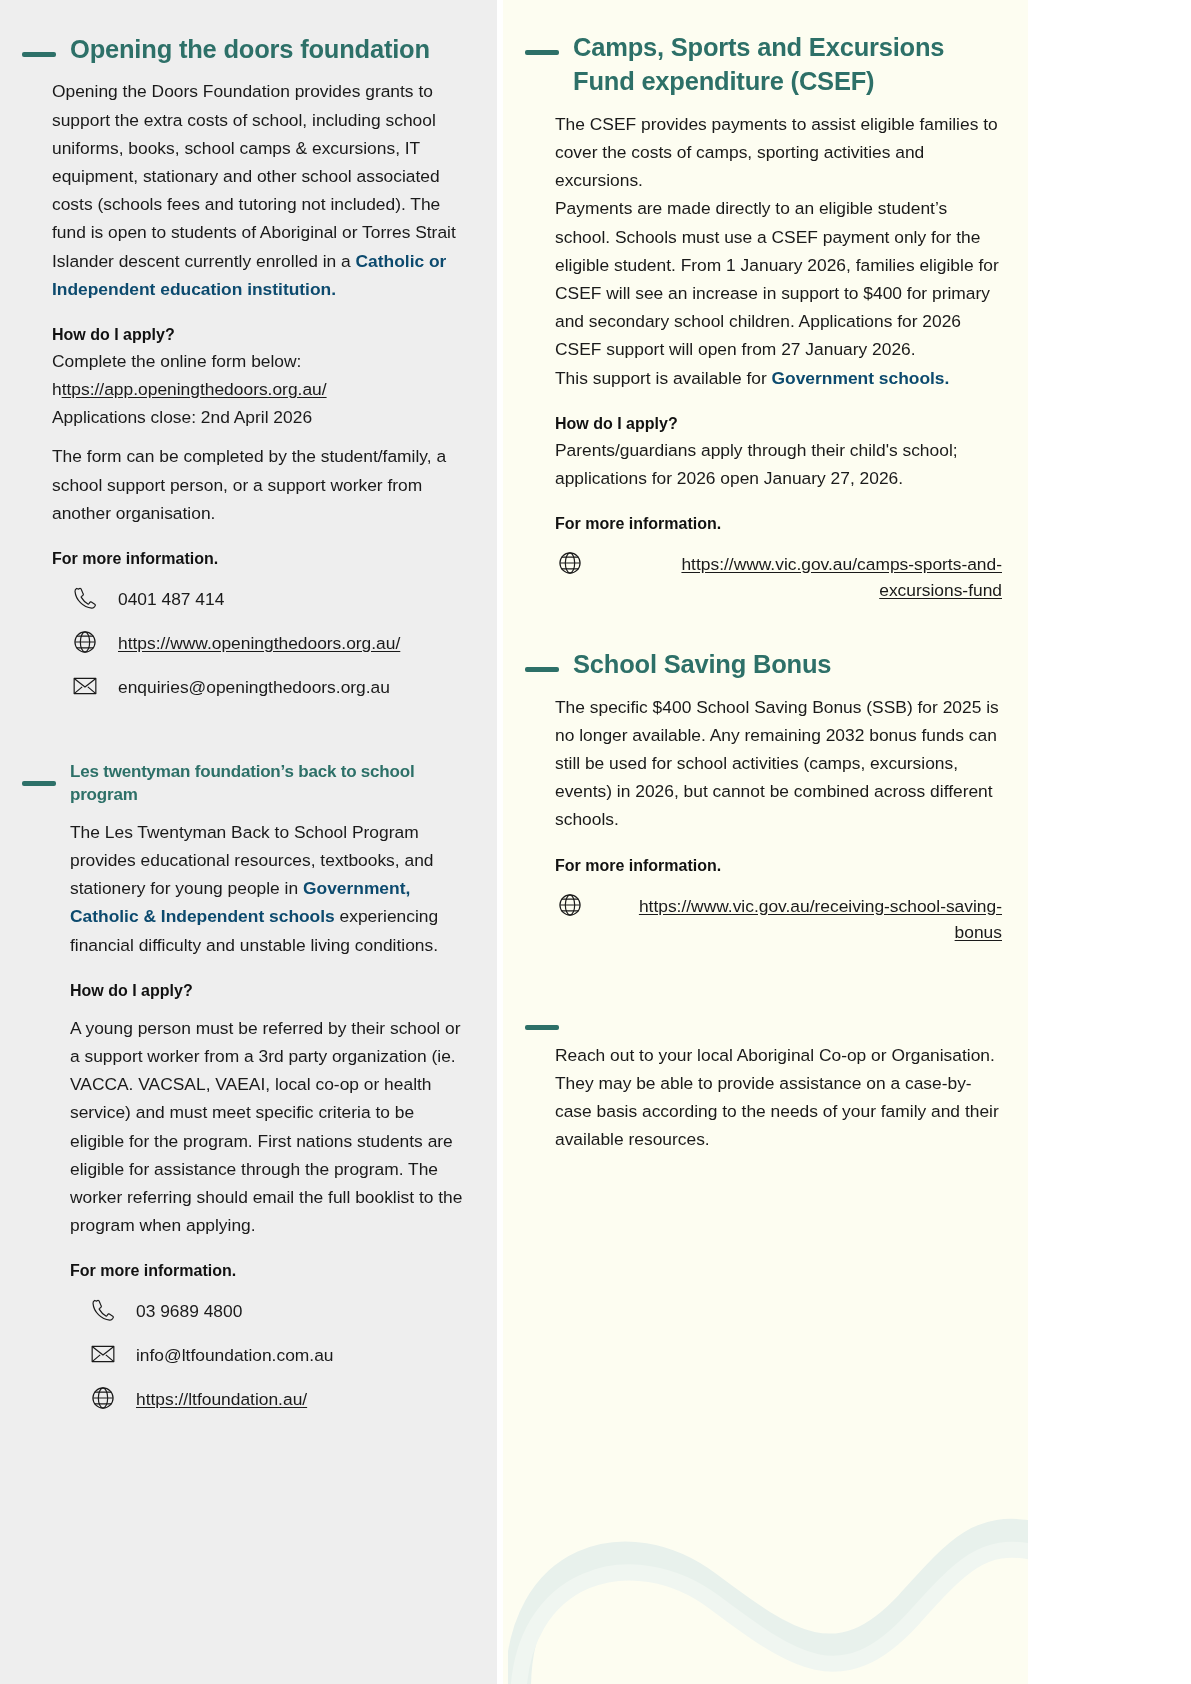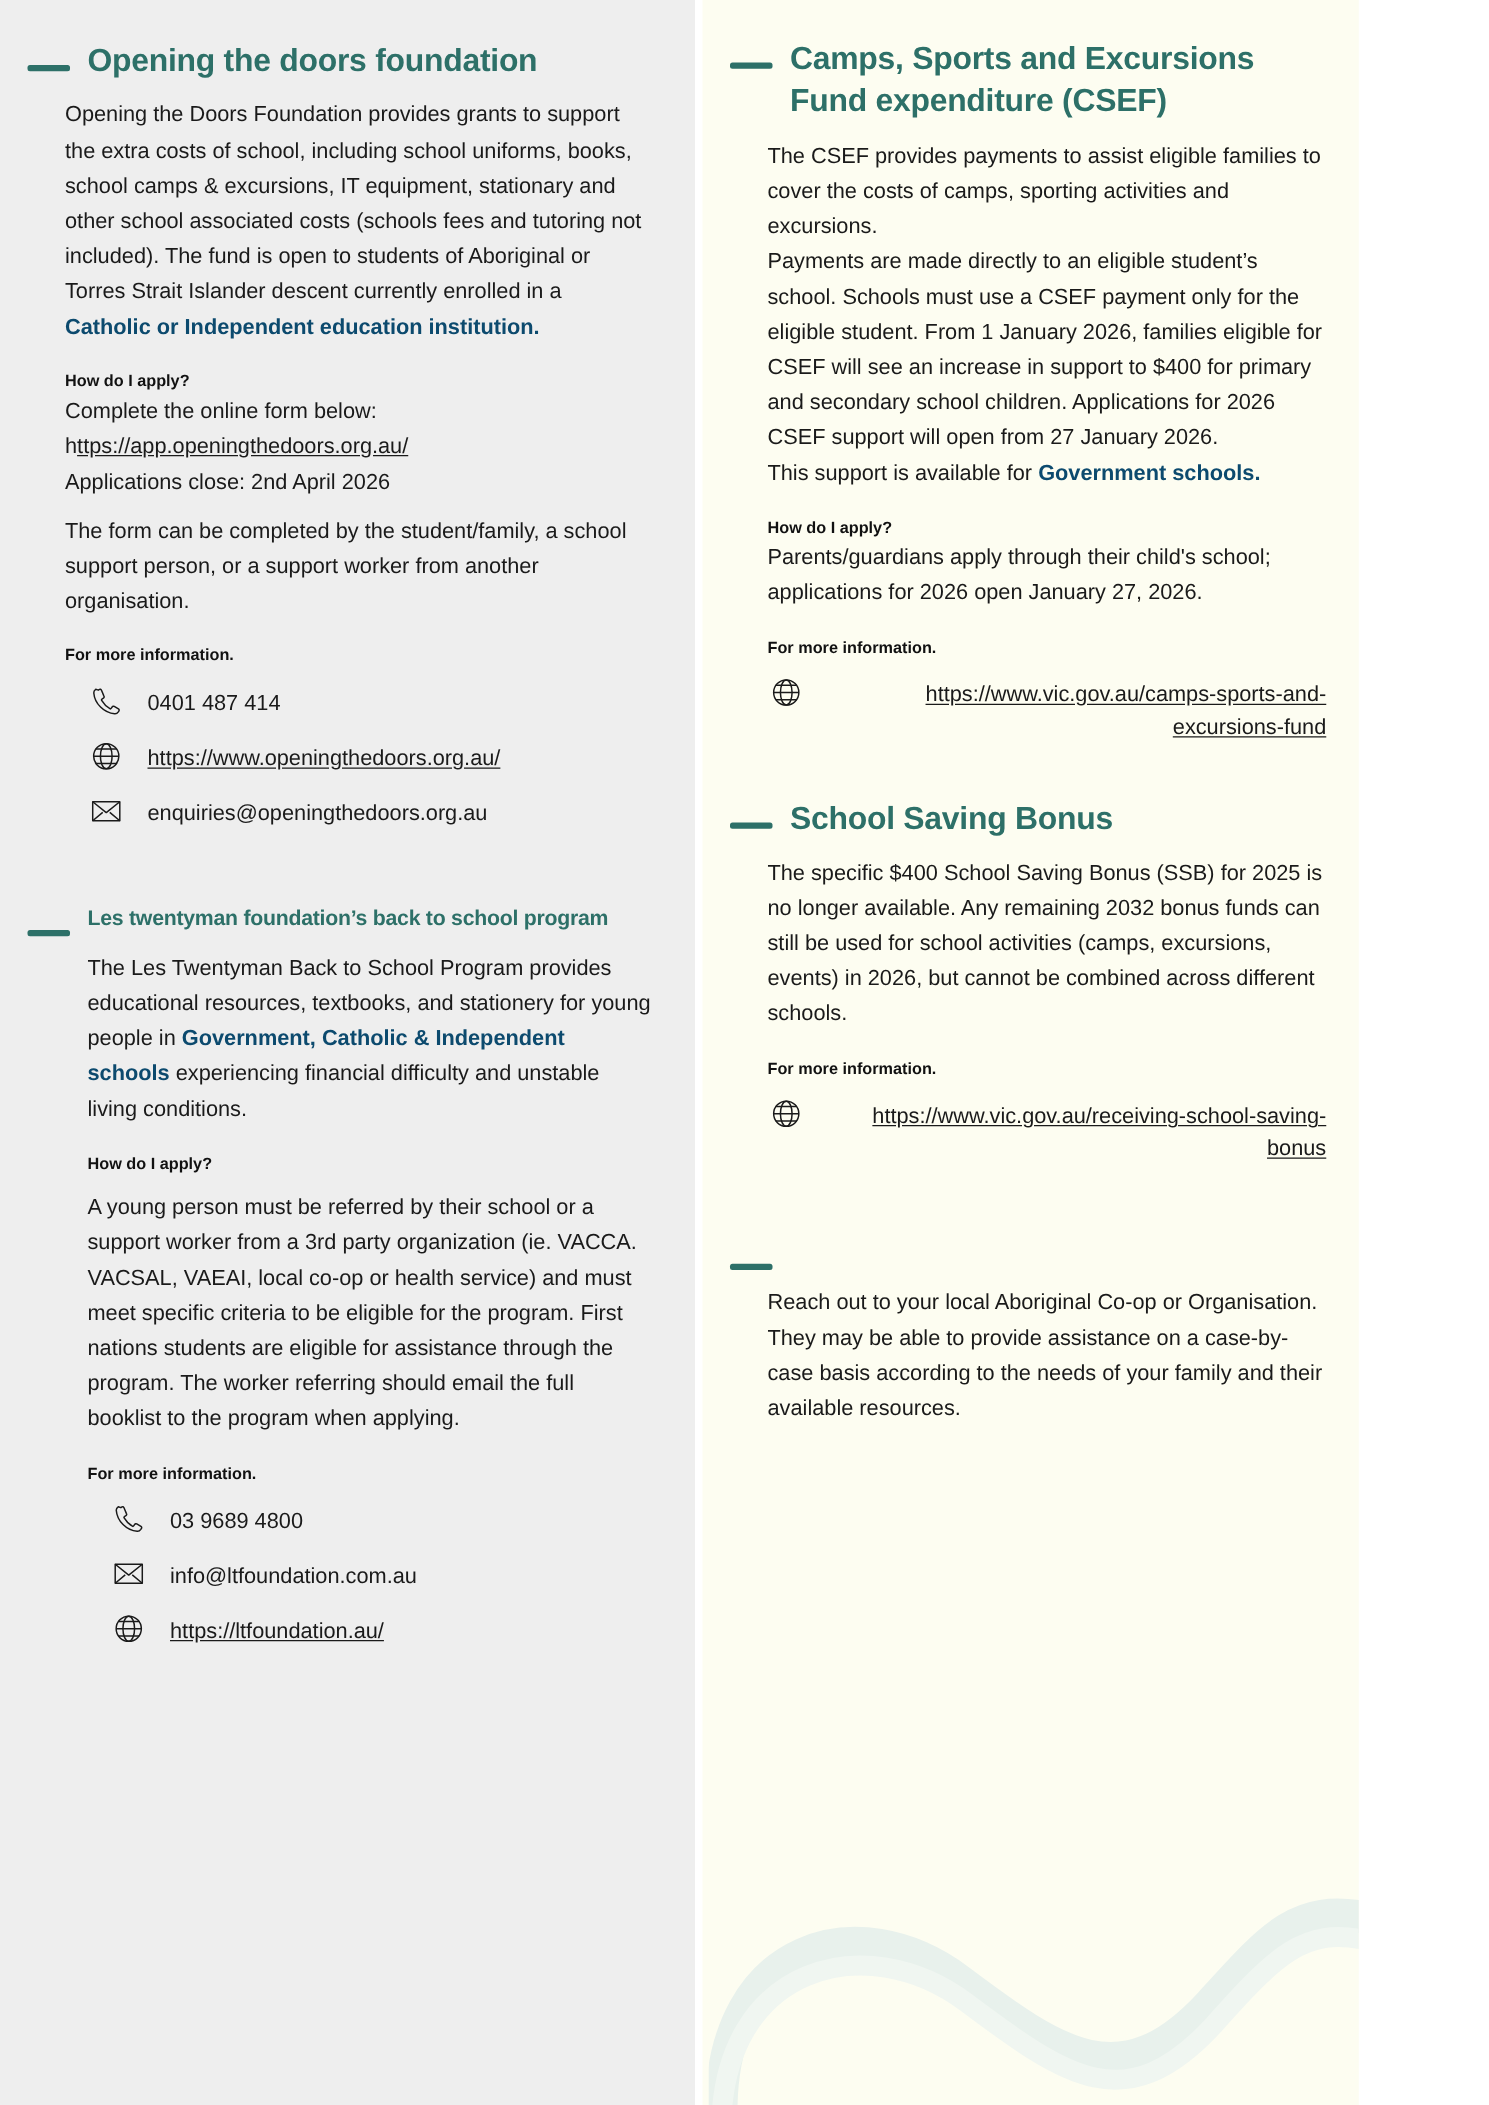--- a/index.html
+++ b/index.html
@@ -22,21 +22,21 @@
     display: flex;
     overflow: hidden;
   }
 
   
   .col {
     position: relative;
     height: 100%;
   }
   .col-left {
-    width: 556px;
+    width: 497px;
     background: #eeeeee;
     padding: 32px 34px 0 22px;
   }
   .col-divider {
     width: 6px;
     background: #ffffff;
     height: 100%;
   }
   .col-right {
     width: 525px;
@@ -88,21 +88,21 @@
 
   p.txt {
     font-size: 17.4px;
     line-height: 1.62;
     color: #1a1a1a;
     margin-top: 11px;
   }
   p.txt.run { margin-top: 0; }
 
   p.sub {
-    font-size: 13px;
+    font-size: 16px;
     font-weight: bold;
     color: #111111;
     margin-top: 20px;
     line-height: 1.5;
   }
 
   b, strong { font-weight: bold; color: #0c4a6e; }
 
   a.link, .link {
     color: #1a1a1a;

